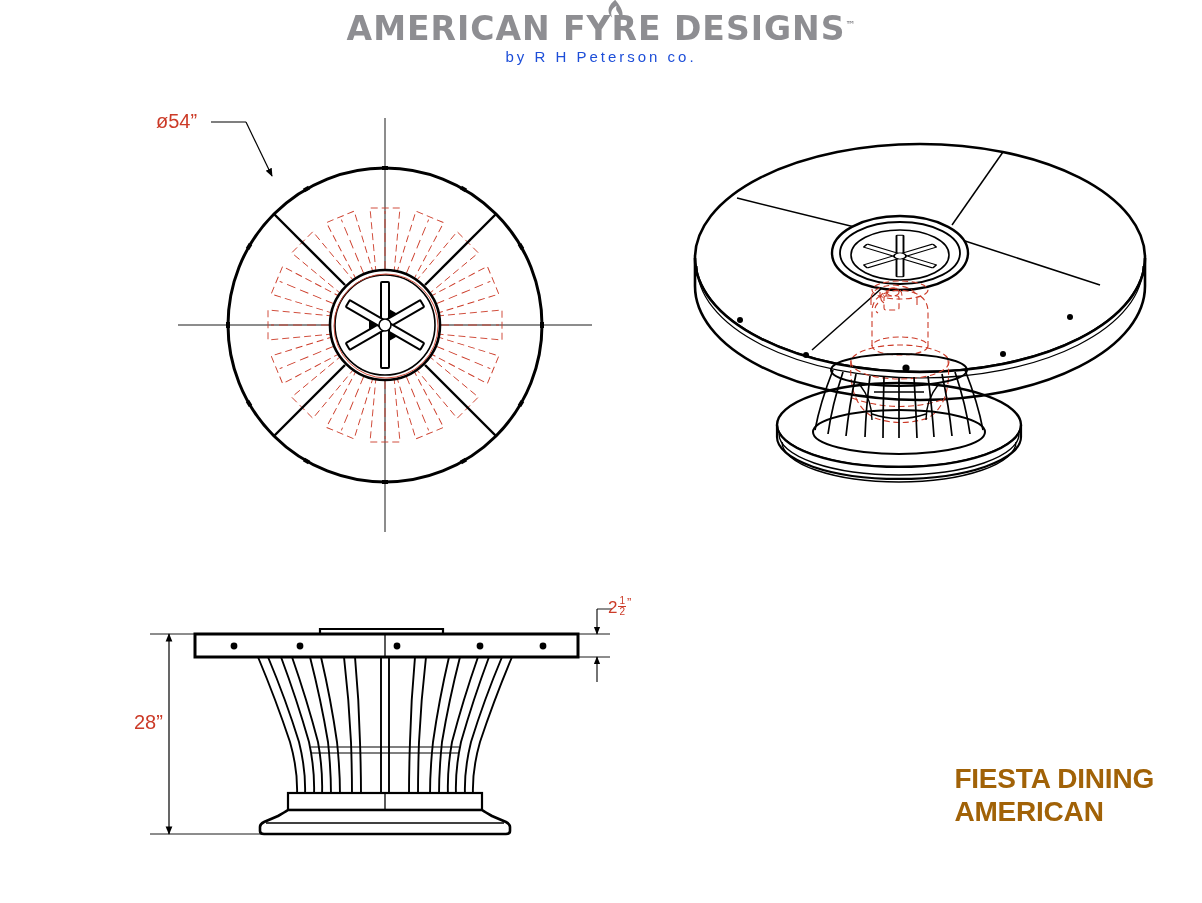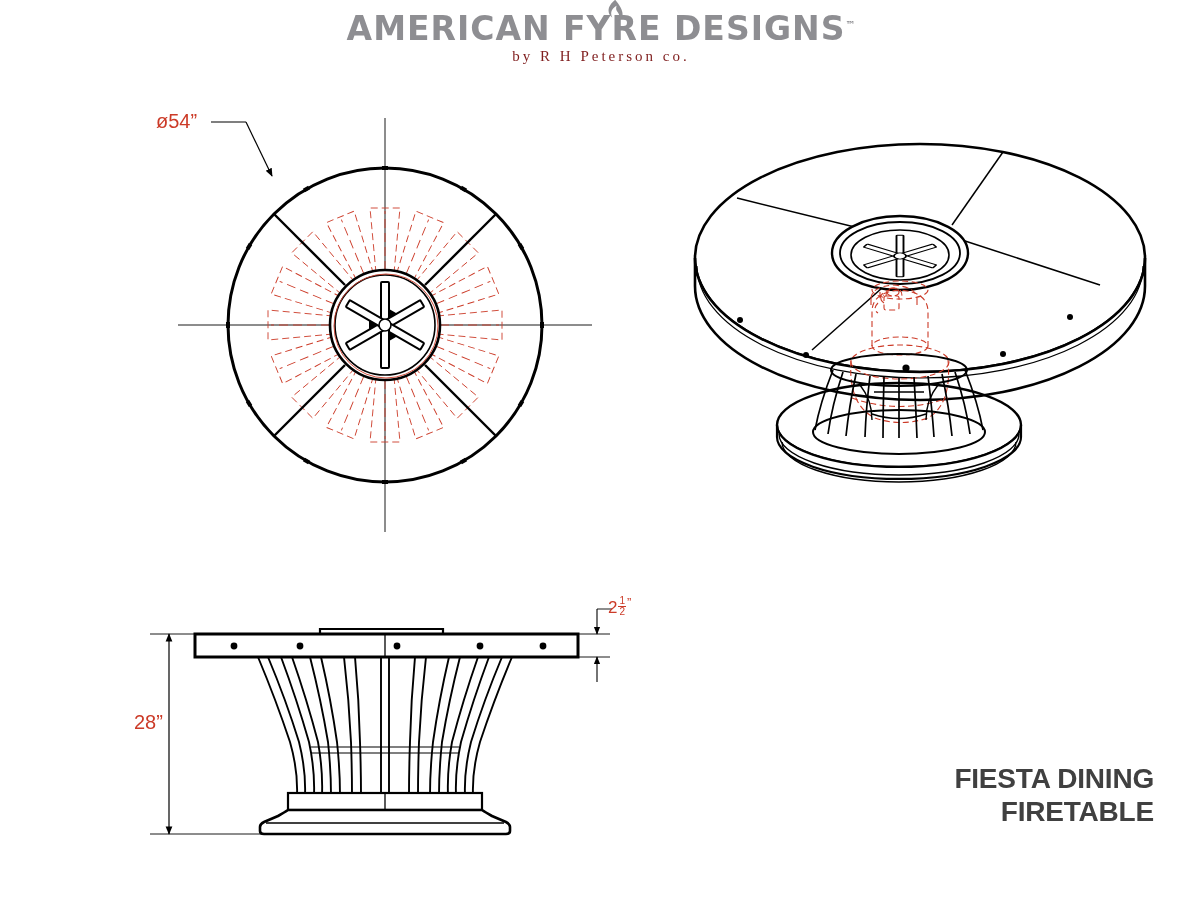--- a/index.html
+++ b/index.html
@@ -33,24 +33,24 @@
     white-space: nowrap;
     position: relative;
     display: inline-block;
   }
   #logo-tm {
     font-size: 10px;
     vertical-align: super;
     letter-spacing: 0;
   }
   #logo-sub {
-    font-family: Liberation Serif, serif;
+    font-family: Liberation Sans, sans-serif;
     font-size: 15px;
     letter-spacing: 3.0px;
-    color: #7f1d1d;
+    color: #1d4ed8;
     margin-top: 3px;
     white-space: nowrap;
   }
   #flame-mark {
     position: absolute;
     left: 50.6%;
     top: -13px;
     width: 20px;
     height: 26px;
   }
@@ -61,22 +61,22 @@
     left: 0; top: 0;
     width: 1202px;
     height: 903px;
   }
 
   
   #title-block {
     position: absolute;
     right: 48px;
     top: 762px;
-    text-align: right;
-    color: #404040;
+    text-align: left;
+    color: #a16207;
     font-family: "Liberation Sans", sans-serif;
     font-weight: bold;
     font-size: 28px;
     line-height: 1.18;
     letter-spacing: -0.2px;
     margin-left: 32px;
   }
   .title-line { display: block; white-space: nowrap; }
 
   
@@ -450,16 +450,16 @@
     <span>2</span>
       <span class="frac">
         <span class="num">1</span>
         <span class="den">2</span>
       </span>
       <span class="inch-mark">”</span>
   </div>
 
   <div id="title-block">
     <span class="title-line">FIESTA DINING</span>
-    <span class="title-line">FIRETABLE</span>
+    <span class="title-line">AMERICAN</span>
   </div>
 
 </div>
 
 </body></html>

